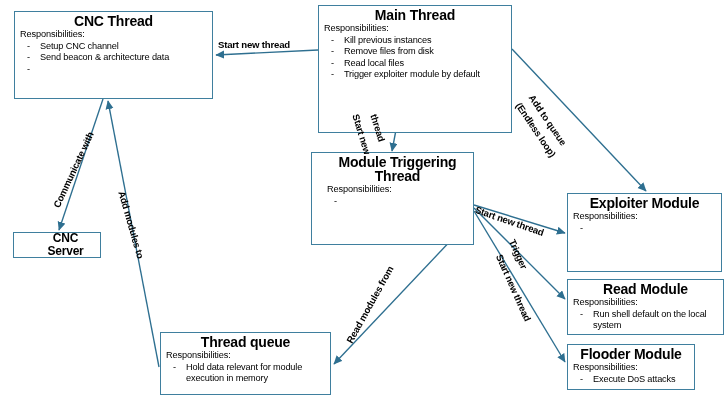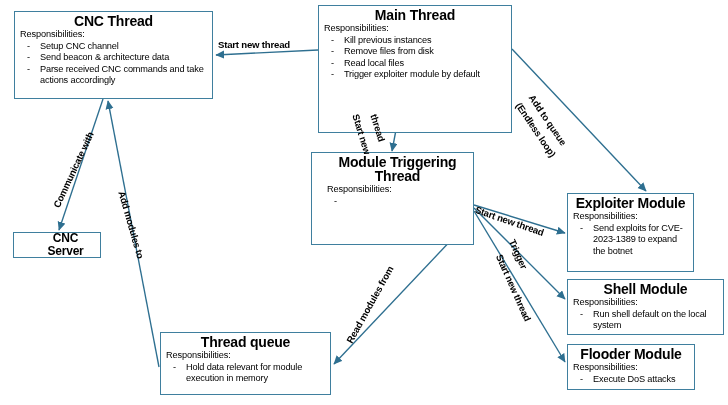--- a/index.html
+++ b/index.html
@@ -46,21 +46,21 @@
   }
   .node.plain .title{margin:0;}
 
   
   #node-cnc-thread{left:14px;top:11px;width:199px;height:88px;}
   #node-main-thread{left:318px;top:5px;width:194px;height:128px;}
   #node-module-trigger{left:311px;top:152px;width:163px;height:93px;padding-left:15px;}
   #node-cnc-server{left:13px;top:232px;width:88px;height:26px;
                    display:flex;align-items:center;justify-content:center;padding-left:22px;}
   #node-module-queue{left:160px;top:332px;width:171px;height:63px;}
-  #node-exploiter{left:567px;top:193px;width:127px;height:79px;}
+  #node-exploiter{left:567px;top:193px;width:155px;height:79px;}
   #node-shell{left:567px;top:279px;width:157px;height:56px;}
   #node-flooder{left:567px;top:344px;width:128px;height:46px;}
 
   #node-cnc-server .title{font-size:12px;}
 
   
   .elabel{
     position:absolute;
     font-weight:bold;
     font-size:9.6px;
@@ -105,21 +105,21 @@
       <path d="M474,211 L565,362"></path>
     </g>
   </svg>
 
   <div class="node" id="node-cnc-thread">
     <div class="title">CNC Thread</div>
     <div class="resp-head">Responsibilities:</div>
     <ul>
       <li><span class="dash">-</span><span>Setup CNC channel</span></li>
       <li><span class="dash">-</span><span>Send beacon &amp; architecture data</span></li>
-      <li><span class="dash">-</span><span>Parse received CNC commands and take actions accordingly</span></li>
+      <li><span class="dash">-</span></li>
     </ul>
   </div>
 
   <div class="node" id="node-main-thread">
     <div class="title">Main Thread</div>
     <div class="resp-head">Responsibilities:</div>
     <ul>
       <li><span class="dash">-</span><span>Kill previous instances</span></li>
       <li><span class="dash">-</span><span>Remove files from disk</span></li>
       <li><span class="dash">-</span><span>Read local files</span></li>
@@ -145,26 +145,26 @@
     <div class="resp-head">Responsibilities:</div>
     <ul>
       <li><span class="dash">-</span><span>Hold data relevant for module execution in memory</span></li>
     </ul>
   </div>
 
   <div class="node" id="node-exploiter">
     <div class="title">Exploiter Module</div>
     <div class="resp-head">Responsibilities:</div>
     <ul>
-      <li><span class="dash">-</span><span>Send exploits for CVE-2023-1389 to expand the botnet</span></li>
+      <li><span class="dash">-</span></li>
     </ul>
   </div>
 
   <div class="node" id="node-shell">
-    <div class="title">Shell Module</div>
+    <div class="title">Read Module</div>
     <div class="resp-head">Responsibilities:</div>
     <ul>
       <li><span class="dash">-</span><span>Run shell default on the local system</span></li>
     </ul>
   </div>
 
   <div class="node" id="node-flooder">
     <div class="title">Flooder Module</div>
     <div class="resp-head">Responsibilities:</div>
     <ul>

